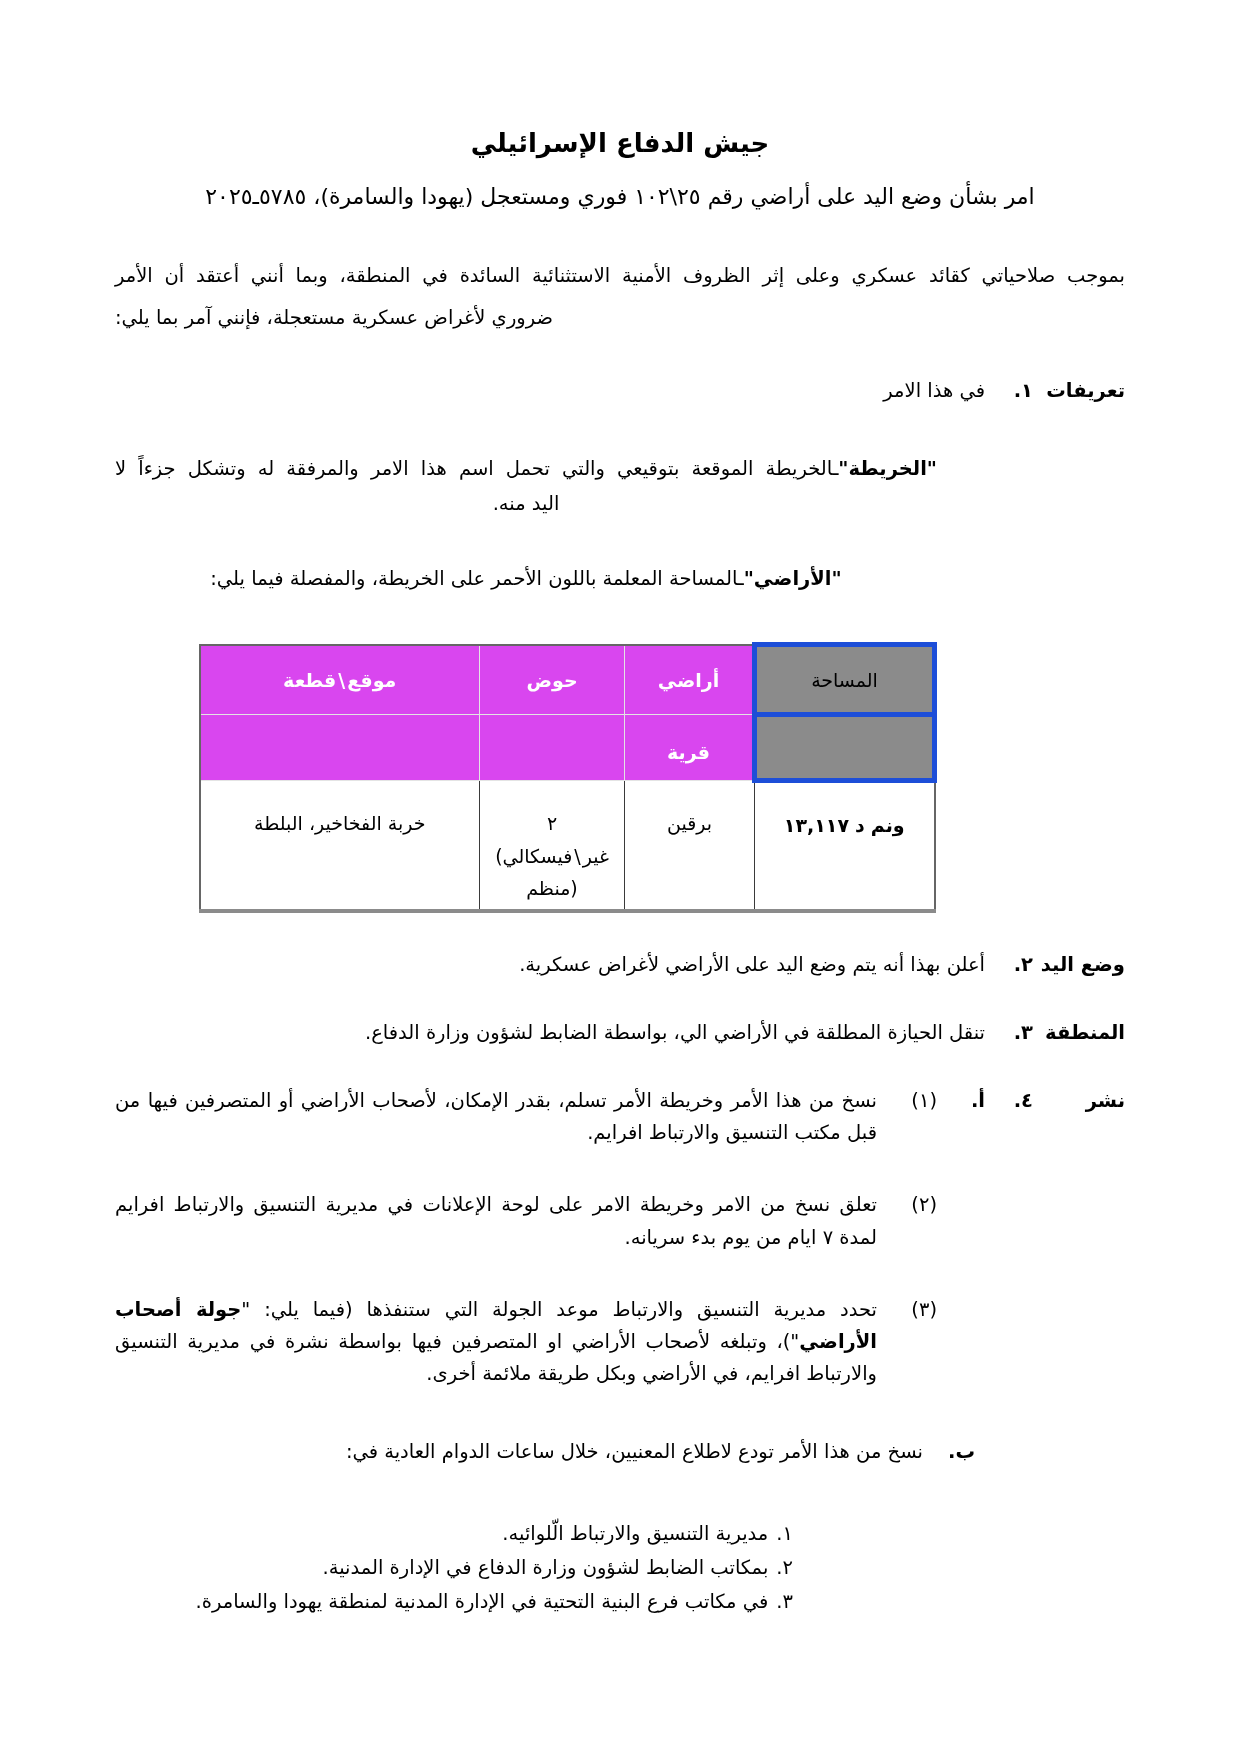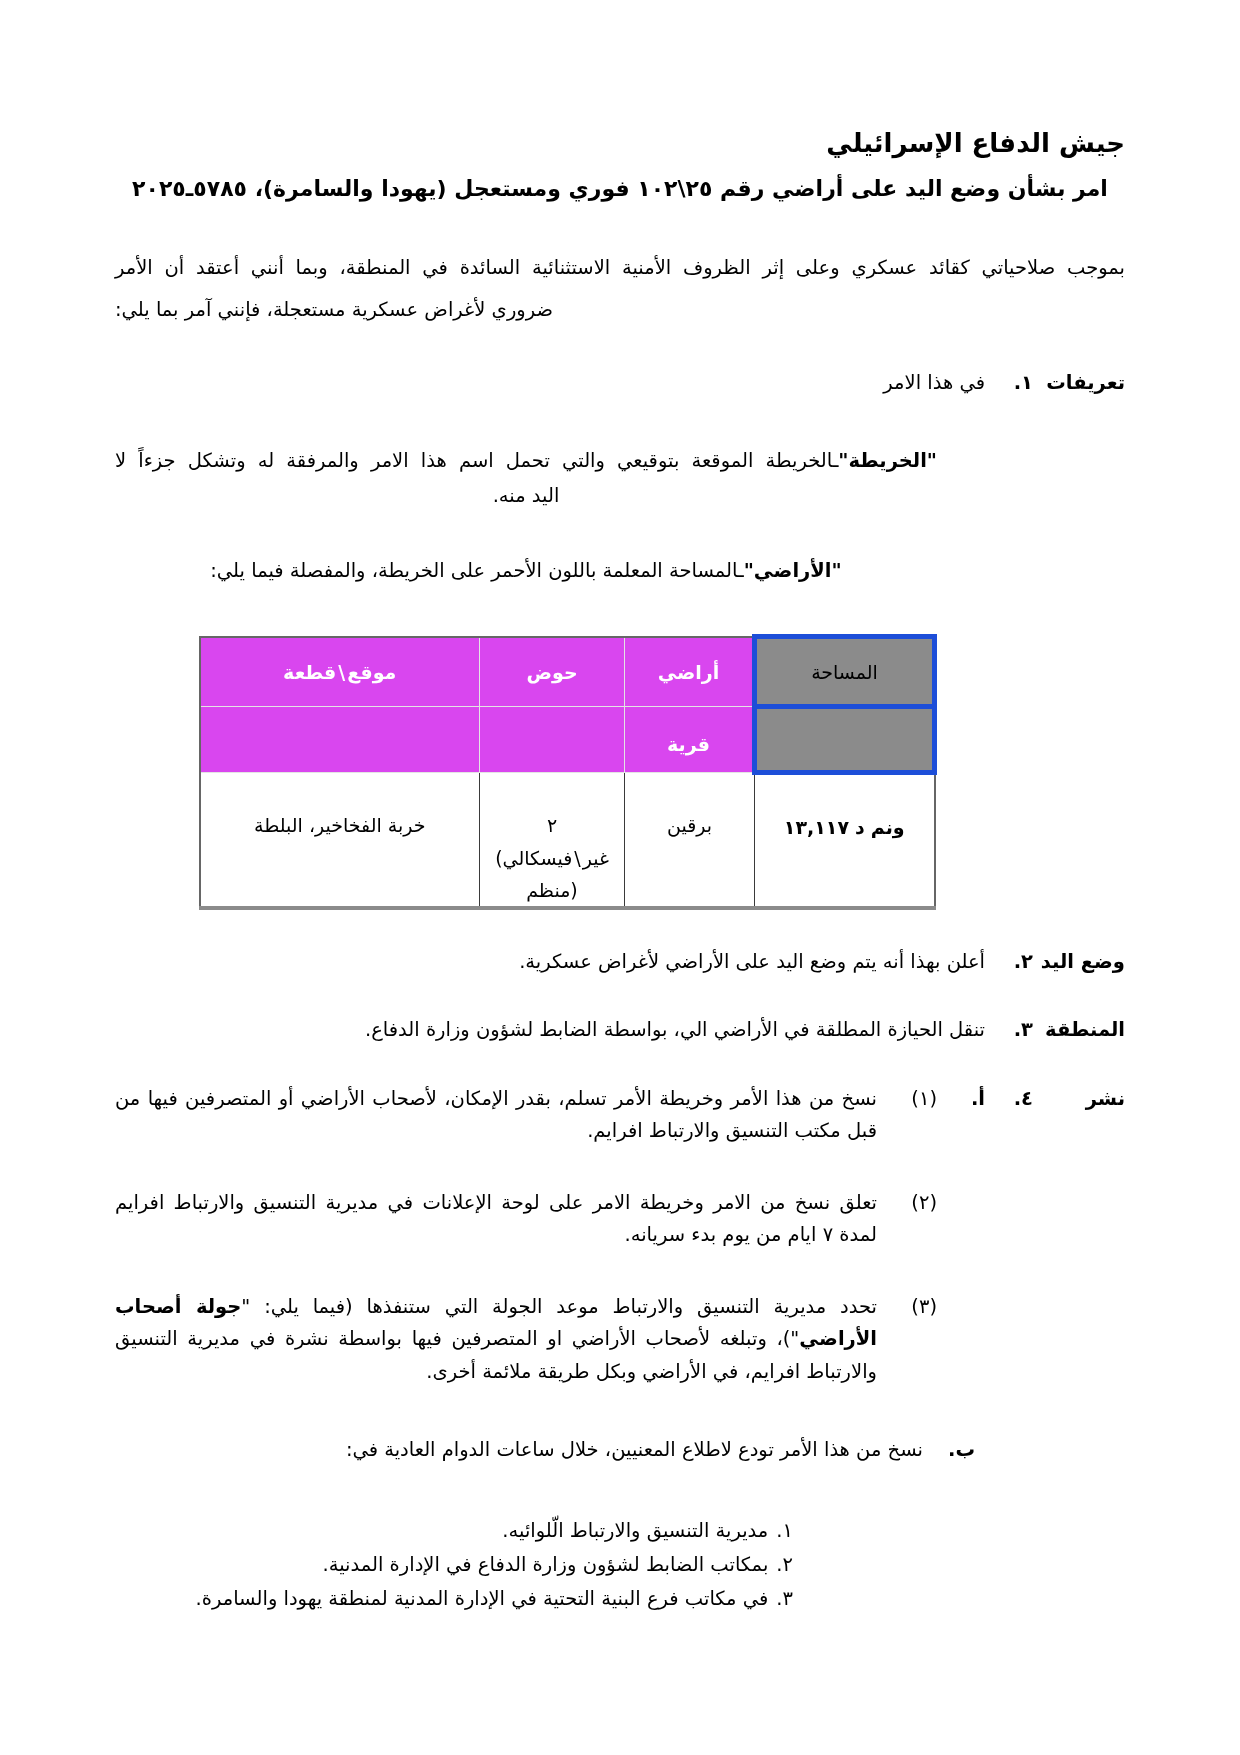--- a/index.html
+++ b/index.html
@@ -9,22 +9,22 @@
     font-family:"DejaVu Sans", sans-serif;
     color:#000;
     position:relative;
   }
   .sheet {
     position:absolute; inset:0;
     padding:128px 115px 0 115px;
     direction:rtl;
     background:#fff;
   }
-  .title { text-align:right; font-weight:bold; font-size:26px; }
-  .subtitle { text-align:center; font-weight:bold; font-size:22px; margin-top:18px; }
+  .title { text-align:center; font-weight:bold; font-size:26px; }
+  .subtitle { text-align:center; font-weight:normal; font-size:22px; margin-top:26px; }
 
   .intro { margin-top:46px; font-size:19.5px; line-height:2.15; }
   .intro .l1 { text-align:justify; text-align-last:justify; }
   .intro .l2 { text-align:left; }
 
   .sec { display:flex; direction:rtl; margin-top:36px; font-size:19.5px; line-height:1.65; }
   .lbl { width:92px; flex:none; font-weight:bold; text-align:right; }
   .num { width:48px; flex:none; font-weight:bold; }
   .letter { width:48px; flex:none; font-weight:bold; }
   .marker { width:60px; flex:none; }
@@ -36,21 +36,21 @@
   .def1 .def-l1 { text-align:justify; text-align-last:justify; }
   .def1 .def-l2 { text-align:center; }
   .def2 { margin-top:40px; text-align:center; }
   .bold { font-weight:bold; }
 
   table.lands { width:735px; border-collapse:collapse; margin-top:46px; direction:rtl; table-layout:fixed; border:2px solid #666; }
   table.lands th, table.lands td { text-align:center; }
   th.blk { background:#d946ef; color:#fff; font-weight:bold; font-size:19px; border:1px solid #e4e4e4; height:70px; vertical-align:middle; }
   th.gry { background:#8b8b8b; color:#000; font-weight:normal; font-size:19px; border:5px solid #1d4ed8; height:70px; vertical-align:middle; }
   tr.hrow2 th { height:66px; vertical-align:top; padding-top:20px; }
-  tr.brow td { border:1px solid #3a3a3a; border-bottom:4px solid #8b8b8b; background:#fff; font-size:19px; vertical-align:top; padding-top:36px; height:130px; line-height:1.7; }
+  tr.brow td { border:1px solid #3a3a3a; border-bottom:4px solid #8b8b8b; background:#fff; font-size:19px; vertical-align:top; padding-top:26px; height:130px; line-height:1.7; }
   td.area-cell { font-weight:bold; }
 
   .ltr { direction:ltr; unicode-bidi:isolate; }
   .parts { direction:ltr; unicode-bidi:isolate; display:inline-block; }
   .parts > span { display:inline-block; margin:0 3px; unicode-bidi:isolate; }
   .parts.tight > span { margin:0 1px; }
 
   .items { flex:1; }
   .item { display:flex; direction:rtl; }
   .item + .item { margin-top:40px; }

